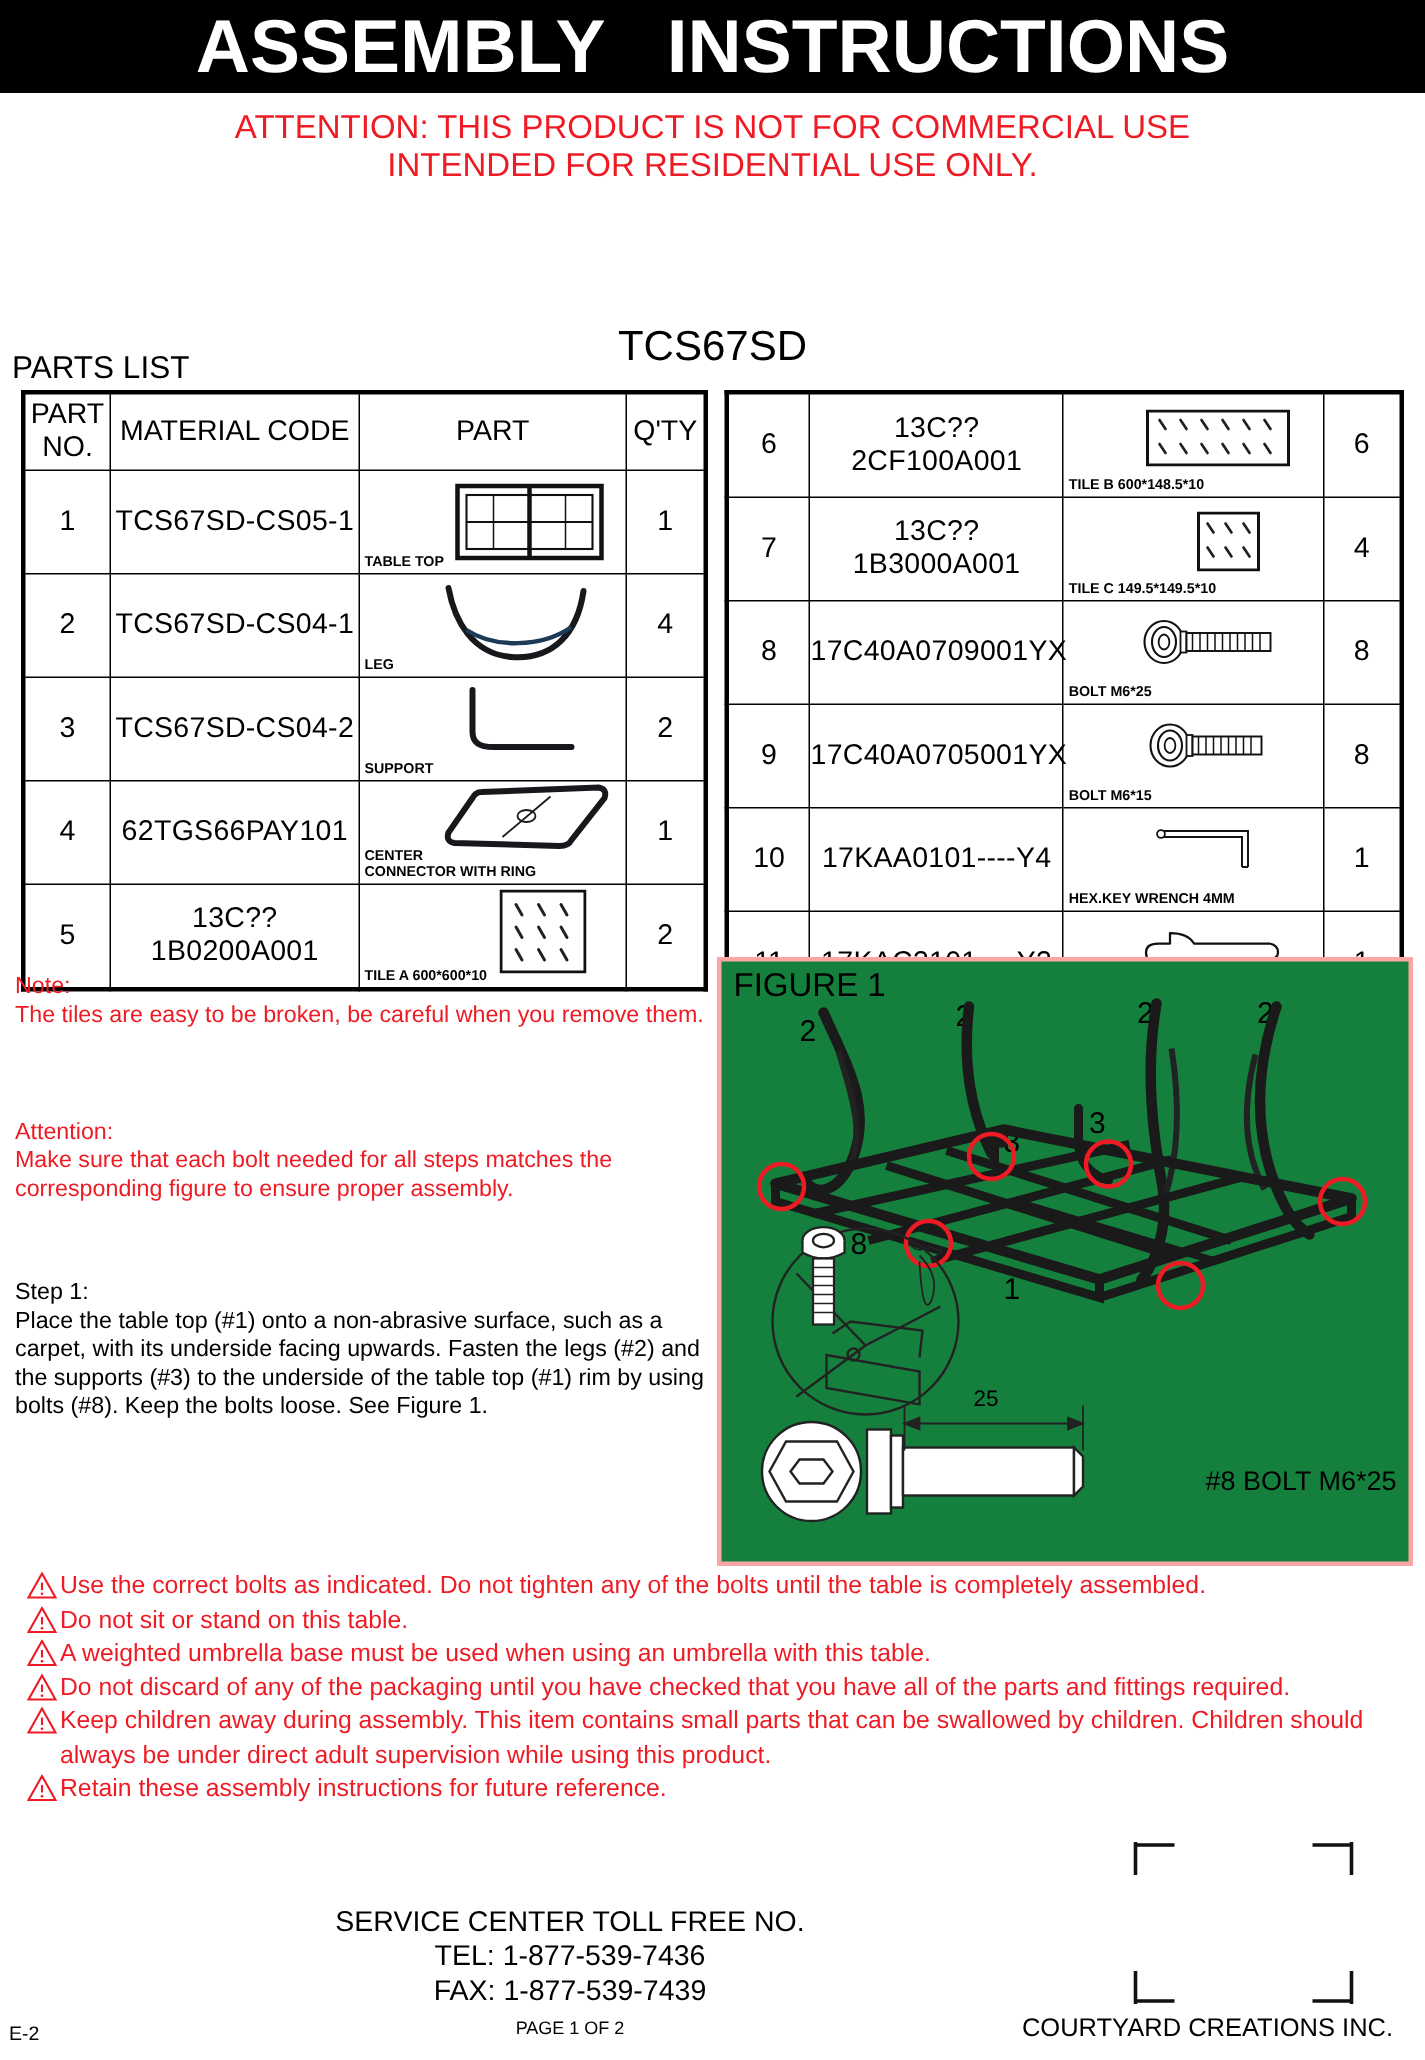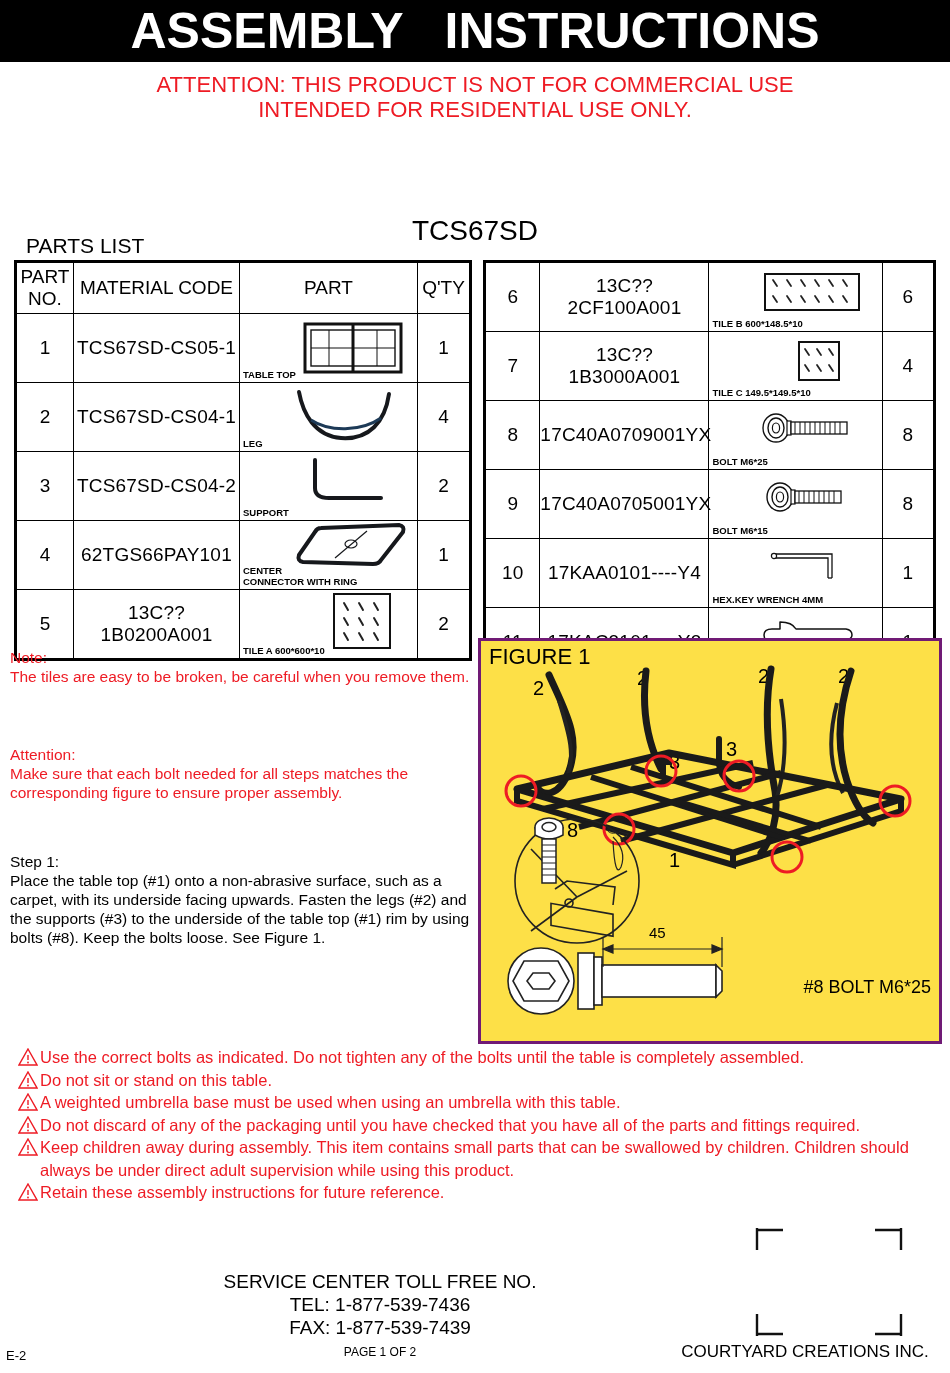--- a/index.html
+++ b/index.html
@@ -21,21 +21,21 @@
   .attention-top{
     position:absolute;left:0;top:72px;width:950px;
     text-align:center;color:#ee1b24;
     font-size:22px;line-height:25px;font-weight:normal;
   }
   .model{
     position:absolute;left:0;top:170px;width:950px;
     text-align:center;font-size:28px;margin-top:45px;
   }
   .parts-list-label{
-    position:absolute;left:26px;top:234px;font-size:21px;
+    position:absolute;left:8px;top:234px;font-size:21px;
   }
   
   .ptable{
     position:absolute;border-collapse:collapse;
     border:3px solid #000;table-layout:fixed;
   }
   .ptable.left{left:14px;top:260px;width:458px;}
   .ptable.right{left:483px;top:260px;width:453px;}
   .ptable td,.ptable th{
     border:1.5px solid #000;padding:0;
@@ -62,21 +62,21 @@
     position:absolute;left:10px;width:460px;
     font-size:15.5px;line-height:19px;
   }
   .red{color:#ee1b24;}
   #note1{top:648px;}
   #note2{top:745px;}
   #step1{top:852px;color:#000;}
   
   .figure-box{
     position:absolute;left:478px;top:638px;width:458px;height:400px;
-    border:3px solid #701a75;background:#fde047;overflow:hidden;
+    border:3px solid #fca5a5;background:#15803d;overflow:hidden;
   }
   .figure-title{
     position:absolute;left:8px;top:3px;font-size:22px;
   }
   .fig-num{position:absolute;font-size:20px;font-weight:normal;}
   .boltlabel{
     position:absolute;right:8px;top:336px;font-size:18px;
   }
   .dim25{position:absolute;font-size:15px;}
   
@@ -505,21 +505,21 @@
 
     <g stroke="#222" stroke-width="1.2" fill="none">
       <line x1="122" y1="296" x2="122" y2="326"></line>
       <line x1="241" y1="296" x2="241" y2="326"></line>
       <line x1="122" y1="308" x2="241" y2="308"></line>
       <path d="M122 308 L132 304 L132 312 Z" fill="#222"></path>
       <path d="M241 308 L231 304 L231 312 Z" fill="#222"></path>
     </g>
   </svg>
 
-  <div class="dim25" style="left:168px;top:283px">45</div>
+  <div class="dim25" style="left:168px;top:283px">25</div>
   <div class="boltlabel">#8 BOLT M6*25</div>
 </div>
 
 <div class="warnings">
   <div class="warn-row">
     <span class="warn-ico">
       <svg width="20" height="18" viewBox="0 0 20 18">
           <path d="M10 1 L19 17 L1 17 Z" fill="none" stroke="#ee1b24" stroke-width="1.4"></path>
           <line x1="10" y1="7" x2="10" y2="12" stroke="#ee1b24" stroke-width="1.4"></line>
           <circle cx="10" cy="14.5" r="0.9" fill="#ee1b24"></circle>

